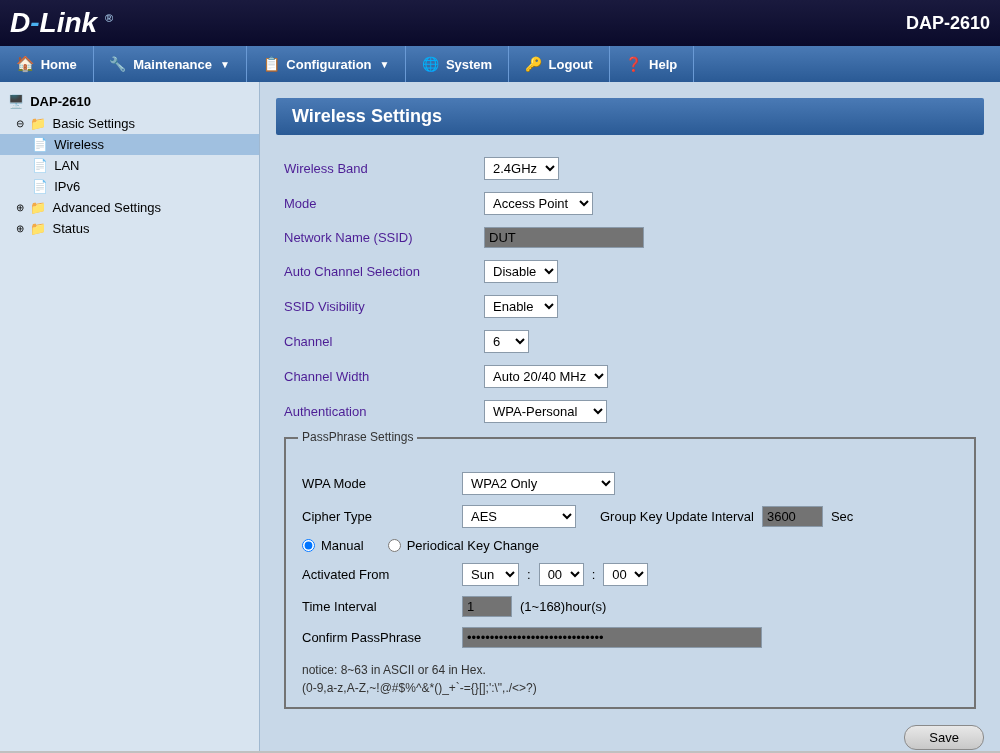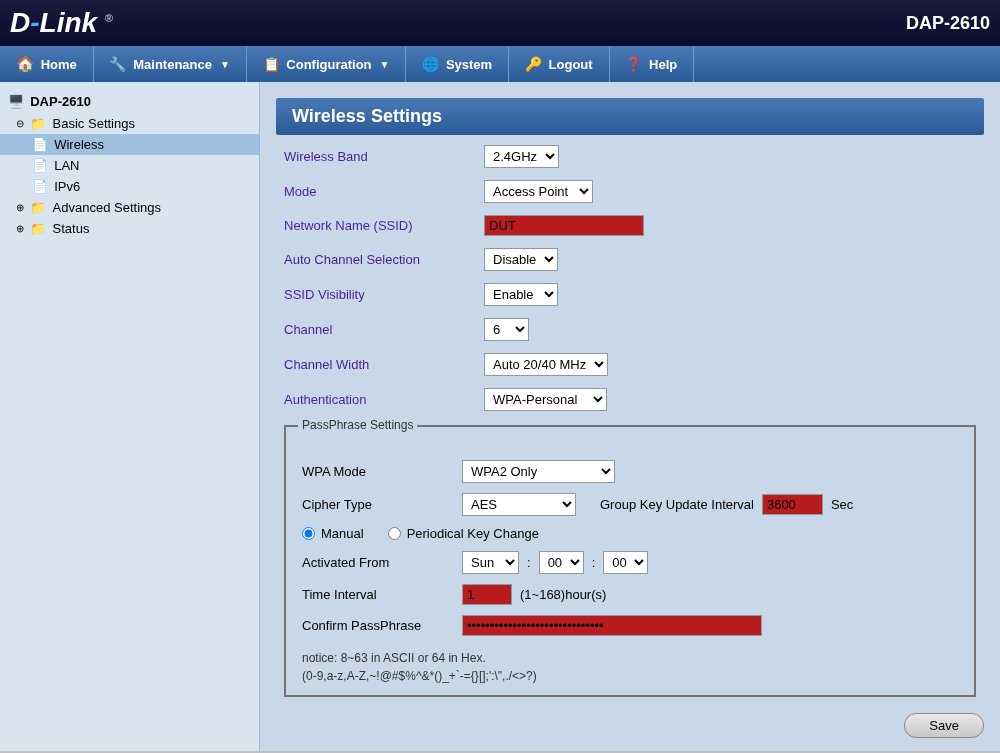--- a/index.html
+++ b/index.html
@@ -52,32 +52,32 @@
 
     
     #content {
       flex: 1; background: #c8d8e8; padding: 16px; overflow-y: auto;
     }
 
     
     .page-title-bar {
       background: linear-gradient(to bottom, #4a7ab5 0%, #2a5a95 100%);
       color: white; font-size: 18px; font-weight: bold;
-      padding: 8px 16px; margin-bottom: 4px; border-radius: 2px;
+      padding: 8px 16px; margin-bottom: 16px; border-radius: 2px;
     }
     .form-row { display: flex; align-items: center; padding: 6px 8px; }
     .form-label { width: 200px; font-size: 13px; color: #4c1d95; flex-shrink: 0; }
     .form-control { flex: 1; }
 
     select {
       border: 1px solid #8a9aaa; background: white; padding: 2px 4px;
       font-size: 13px; cursor: pointer;
     }
     input[type="text"], input[type="password"] {
-      border: 1px solid #8a9aaa; background: #b91c1c; padding: 2px 4px;
+      border: 1px solid #8a9aaa; background: #737373; padding: 2px 4px;
       font-size: 13px;
     }
 
     
     .passphrase-box {
       border: 2px solid #737373; margin: 8px 0; padding: 28px 8px 12px 16px;
       background: #c8d8e8; position: relative;
     }
     .passphrase-legend {
       position: absolute; top: -9px; left: 12px;

